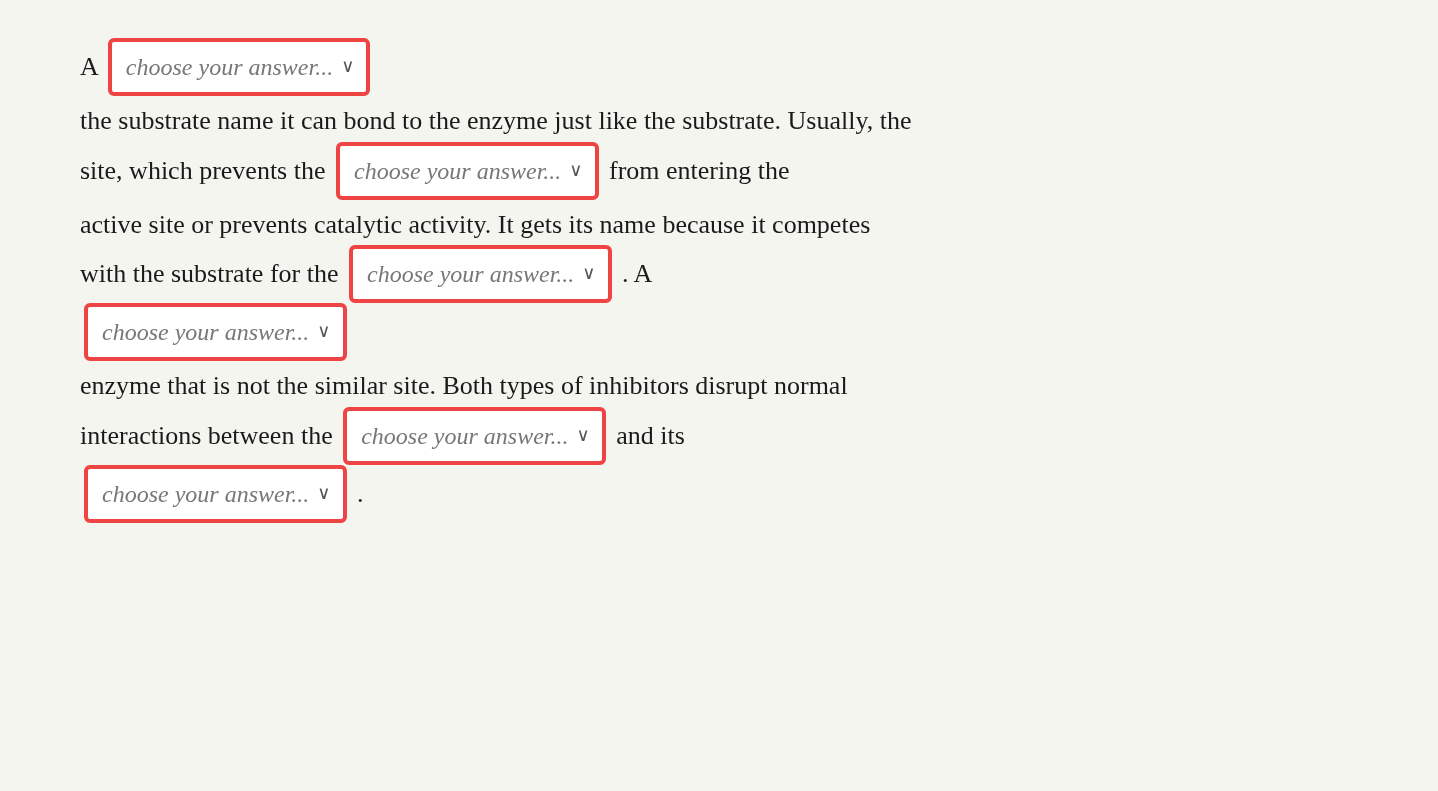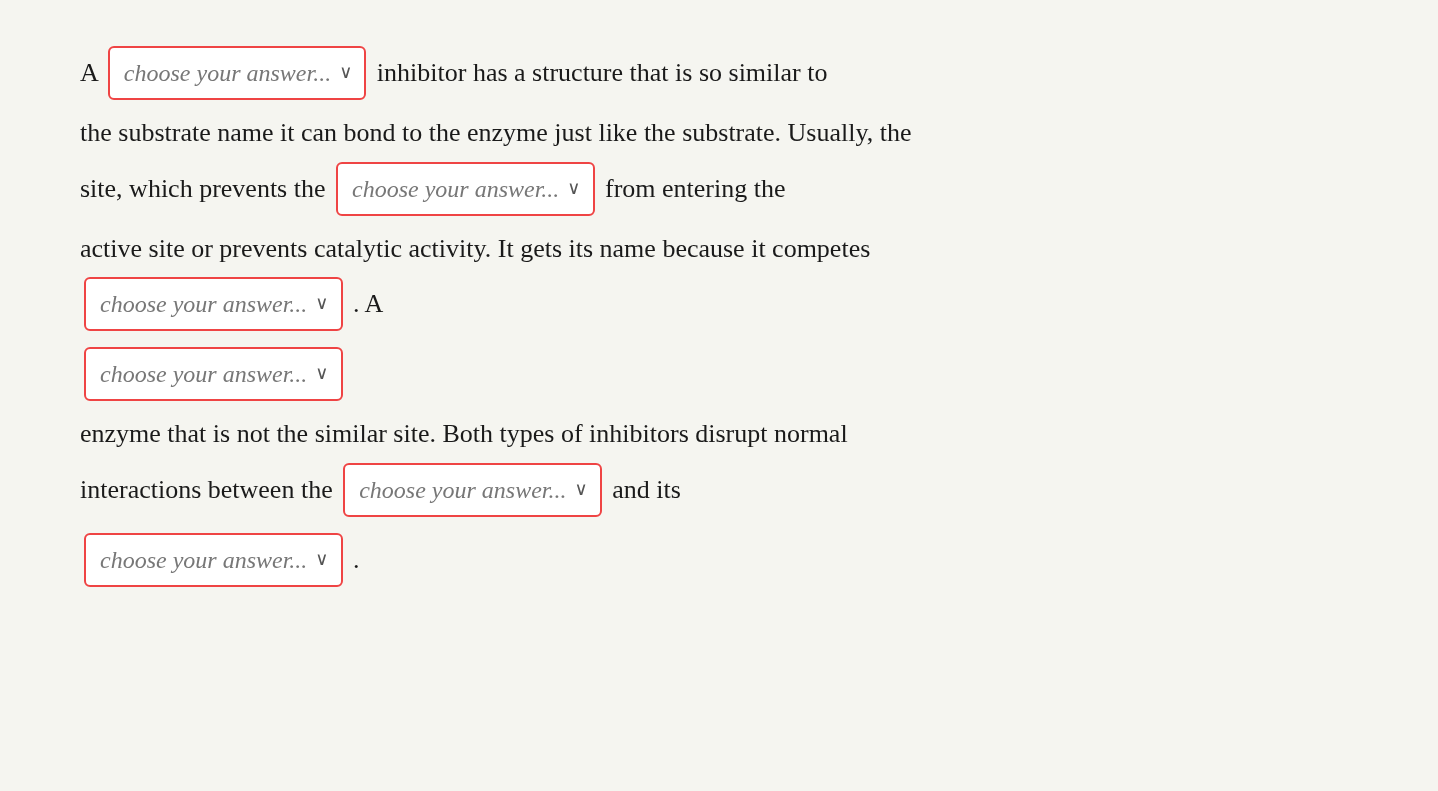--- a/index.html
+++ b/index.html
@@ -19,32 +19,32 @@
     }
 
     .passage {
       line-height: 1.7;
       max-width: 1300px;
     }
 
     .dropdown {
       display: inline-flex;
       align-items: center;
-      border: 2px solid #ef4444;
+      border: 4px solid #ef4444;
       border-radius: 6px;
       padding: 4px 12px 4px 14px;
       background: #fff;
       cursor: pointer;
       font-size: 24px;
       font-family: Georgia, serif;
       color: #555;
       min-width: 240px;
       justify-content: space-between;
       vertical-align: middle;
-      margin: 8px 4px;
+      margin: 0 4px;
       position: relative;
       top: -2px;
     }
 
     .dropdown-label {
       color: #777;
       font-style: italic;
     }
 
     .chevron {
@@ -62,21 +62,20 @@
 <body>
 
 <div class="passage">
 
   <div class="text-line">
     <span>A</span>
     <span class="dropdown">
       <span class="dropdown-label">choose your answer...</span>
       <span class="chevron">∨</span>
     </span>
-    <span>inhibitor has a structure that is so similar to</span>
   </div>
 
   <div class="text-line">
     <span>the substrate name it can bond to the enzyme just like the substrate.  Usually, the</span>
   </div>
 
 
   <div class="text-line">
     <span>site, which prevents the</span>
     <span class="dropdown">
@@ -84,20 +83,21 @@
       <span class="chevron">∨</span>
     </span>
     <span>from entering the</span>
   </div>
 
   <div class="text-line">
     <span>active site or prevents catalytic activity.  It gets its name because it competes</span>
   </div>
 
   <div class="text-line">
+    <span>with the substrate for the</span>
     <span class="dropdown">
       <span class="dropdown-label">choose your answer...</span>
       <span class="chevron">∨</span>
     </span>
     <span>. A</span>
   </div>
 
   <div class="text-line">
     <span class="dropdown">
       <span class="dropdown-label">choose your answer...</span>

